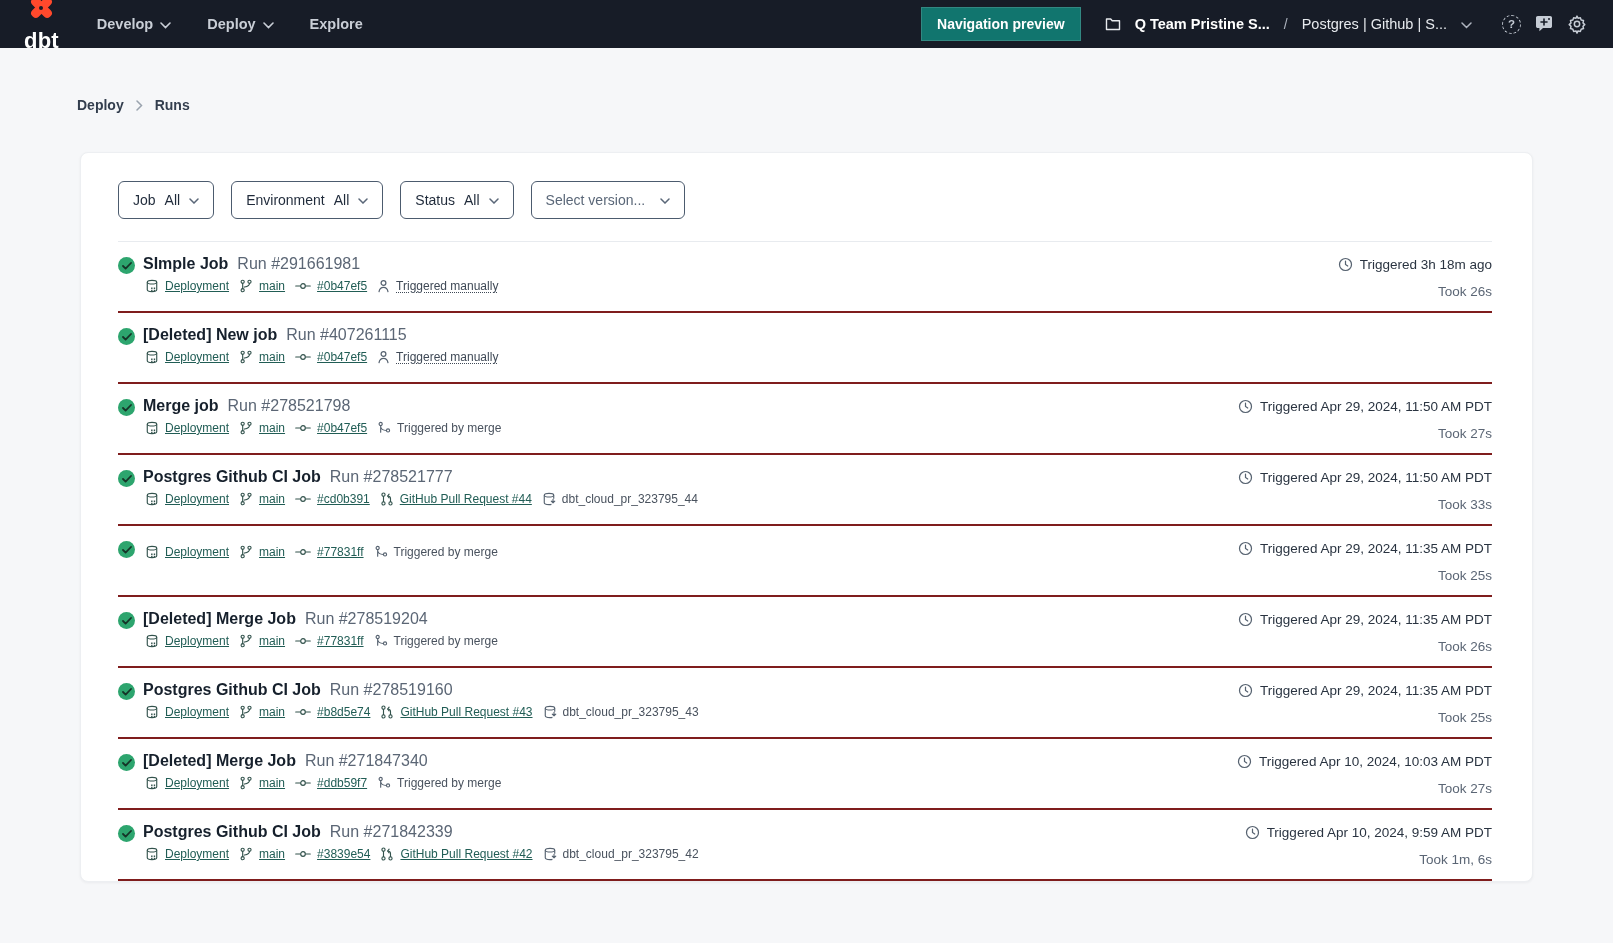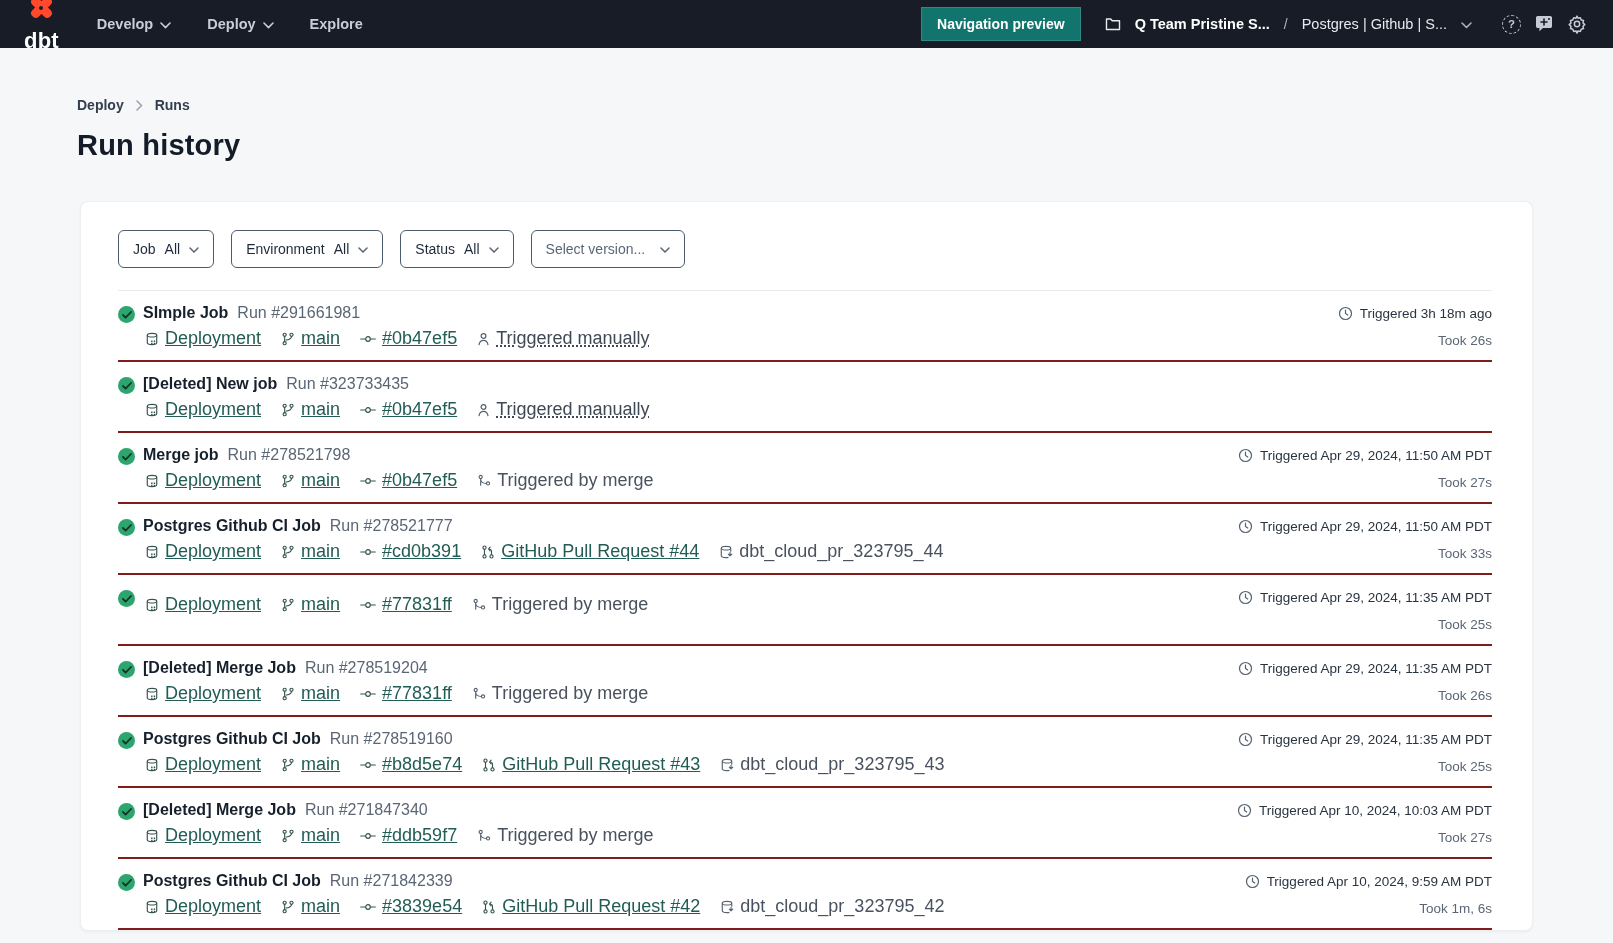--- a/index.html
+++ b/index.html
@@ -47,21 +47,21 @@
   .filter-btn svg { margin-top:1px; }
 
   
   .run-list { margin:0 40px 0 37px; border-top:1px solid #e8ebef; }
   .run-row { display:flex; justify-content:space-between; align-items:flex-start; padding:13px 0 0 0; height:71px; border-bottom:2px solid #7f1d1d; cursor:pointer; }
   .run-left { display:flex; align-items:flex-start; gap:8px; }
   .status-icon { width:17px; height:17px; border-radius:50%; background:#2da56e; display:flex; align-items:center; justify-content:center; margin-top:2px; flex:0 0 auto; }
   .run-title-line { display:flex; align-items:baseline; gap:9px; }
   .run-name { font-size:16px; font-weight:700; color:#16202c; }
   .run-number { font-size:16px; font-weight:400; color:#5b6675; }
-  .run-meta { display:flex; align-items:center; gap:20px; margin-top:6px; padding-left:2px; font-size:18px; color:#49525e; }
+  .run-meta { display:flex; align-items:center; gap:10px; margin-top:6px; padding-left:2px; font-size:12px; color:#49525e; }
   .meta-item { display:flex; align-items:center; gap:6px; white-space:nowrap; }
   .meta-link { color:#215d55; text-decoration:underline; cursor:pointer; }
   .meta-dotted { color:#3f4956; text-decoration:underline dotted; text-underline-offset:2px; cursor:pointer; }
   .meta-plain { color:#49525e; }
   .variant-wrap { display:contents; }
   .run-right { text-align:right; flex:0 0 auto; padding-top:2px; }
   .triggered-line { display:flex; align-items:center; justify-content:flex-end; gap:7px; font-size:13.5px; color:#2a3441; }
   .took-line { margin-top:12px; font-size:13.5px; color:#5b6675; }
 
   .icon { display:inline-flex; flex:0 0 auto; }
@@ -132,21 +132,20 @@
 <div class="page">
   <div class="breadcrumb">
     <span class="bc-item">Deploy</span>
     <span class="bc-chev icon">
       <svg width="7" height="11" viewBox="0 0 7 11">
           <path d="M1 1l4.5 4.5L1 10" stroke="#9aa3ae" stroke-width="1.5" fill="none" stroke-linecap="round"></path>
         </svg>
     </span>
     <span class="bc-item">Runs</span>
   </div>
-  <h1 class="page-title">Run history</h1>
 </div>
 
 <div class="card">
   <div class="filters">
     <button class="filter-btn">
       <span class="f-label">Job</span>
       <span class="f-value">All</span>
       <svg width="10" height="6" viewBox="0 0 10 6">
           <path d="M1 1l4 4 4-4" stroke="#5a6778" stroke-width="1.5" fill="none" stroke-linecap="round"></path>
         </svg>
@@ -249,21 +248,21 @@
       <div class="run-row">
     <div class="run-left">
       <span class="status-icon">
         <svg width="10" height="8" viewBox="0 0 10 8">
               <path d="M1 4l2.6 2.6L9 1" stroke="#153427" stroke-width="1.8" fill="none" stroke-linecap="round" stroke-linejoin="round"></path>
             </svg>
       </span>
       <div class="run-main">
         <div class="run-title-line">
           <span class="run-name">[Deleted] New job</span>
-          <span class="run-number">Run #323733435</span>
+          <span class="run-number">Run #407261115</span>
         </div>
         <div class="run-meta">
           <span class="meta-item">
             <span class="icon">
               <svg width="14" height="14" viewBox="0 0 16 16" fill="none" stroke="#33534d" stroke-width="1.3">
                     <ellipse cx="8" cy="3.6" rx="5.4" ry="2.1"></ellipse>
                     <path d="M2.6 3.6v8.8c0 1.2 2.4 2.1 5.4 2.1s5.4-.9 5.4-2.1V3.6"></path>
                     <path d="M7 10.6h1.6M10 10.6h1.6M7 13h1.6M10 13h1.6" stroke-width="1.5"></path>
                   </svg>
             </span>

